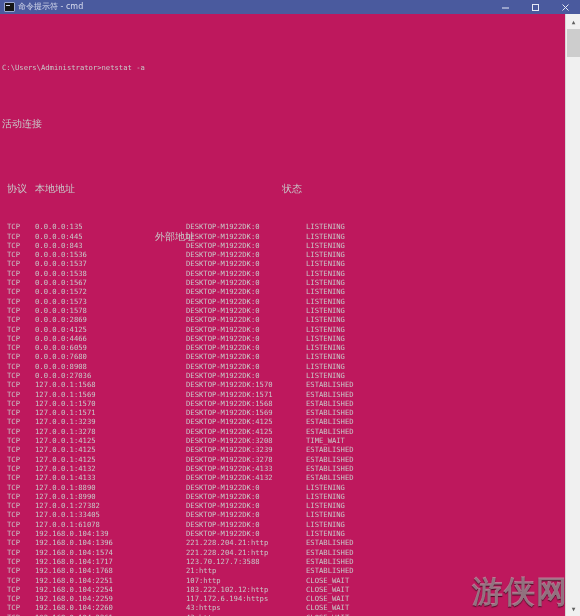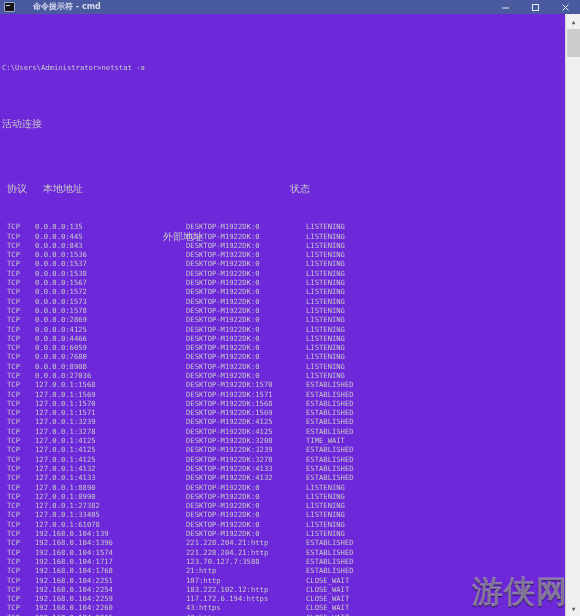--- a/index.html
+++ b/index.html
@@ -13,21 +13,21 @@
   }
   
   #titlebar{
     height:14px;width:580px;
     background:#4a5a9e;
     display:flex;align-items:center;
     position:relative;
     box-sizing:border-box;
     padding-left:4px;
   }
-  #titlebar-left{display:flex;align-items:flex-start;gap:18px;min-width:0;font-weight:bold;}
+  #titlebar-left{display:flex;align-items:flex-start;gap:3px;min-width:0;}
   .tb-icon{
     width:9px;height:8px;background:#151515;border:1px solid #9aa6cf;
     border-radius:1px;flex:0 0 auto;position:relative;
   }
   .tb-icon:after{
     content:"";position:absolute;left:1px;top:2px;width:4px;height:1px;background:#cfd6ef;
   }
   #titlebar-text{
     color:#dfe3f2;font-family:"DejaVu Sans","Liberation Sans",sans-serif;
     font-size:8px;line-height:10px;white-space:nowrap;
@@ -37,39 +37,39 @@
     position:absolute;right:0;top:0;height:14px;display:flex;align-items:center;
   }
   .tbtn{
     width:30px;height:14px;display:flex;align-items:center;justify-content:center;
     color:#e6e9f5;font-family:"DejaVu Sans","Liberation Sans",sans-serif;font-size:9px;line-height:9px;
   }
   .tbtn svg{display:block;}
   
   #console{
     position:absolute;left:0;top:14px;width:565px;height:602px;
-    background:#6d28d9;color:#c8c8c8;
+    background:#be185d;color:#c8c8c8;
     font-family:"DejaVu Sans Mono","Liberation Mono",monospace;
     font-size:7.2px;line-height:9.3px;
     white-space:pre;
     padding:3px 0 0 2px;
     box-sizing:border-box;
     overflow:hidden;
   }
   .cline{height:9.3px;}
   .blank{height:9.3px;}
   .zh{font-family:Liberation Sans, sans-serif;font-size:10px;}
   .row{display:flex;height:9.3px;}
   .c-proto{width:33px;flex:0 0 33px;padding-left:5px;box-sizing:border-box;}
   .c-local{width:115px;flex:0 0 115px;}
   .c-foreign{width:120px;flex:0 0 120px;margin-left:36px;}
   .c-state{flex:0 0 auto;}
   #hdr{display:flex;height:10px;padding-left:5px;box-sizing:border-box;}
   #hdr .h1{width:28px;flex:0 0 28px;}
-  #hdr .h2{width:120px;flex:0 0 120px;margin-left:8px;}
+  #hdr .h2{width:120px;flex:0 0 120px;}
   #hdr .h3{width:85px;flex:0 0 85px;margin-top:48px;}
   #hdr .h4{flex:0 0 auto;margin-left:42px;}
   
   #scrollbar{
     position:absolute;right:0;top:14px;width:15px;height:602px;
     background:#f0f0f0;border-left:1px solid #d7d7d7;box-sizing:border-box;
   }
   #sb-up,#sb-down{
     width:15px;height:15px;display:flex;align-items:center;justify-content:center;
     background:#f0f0f0;color:#606060;font-size:6px;line-height:6px;

